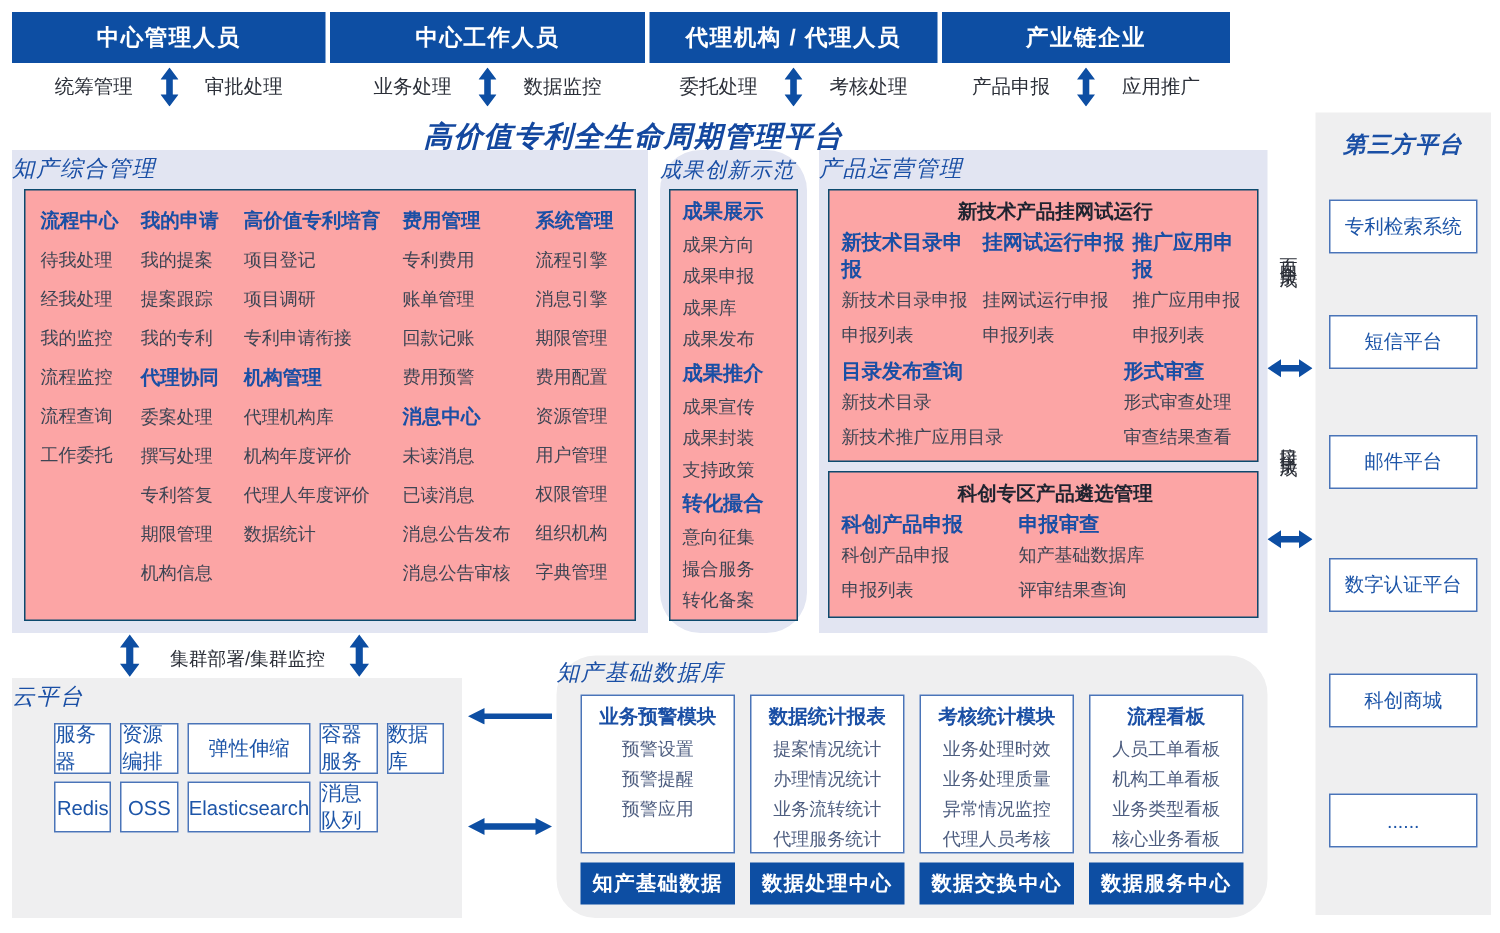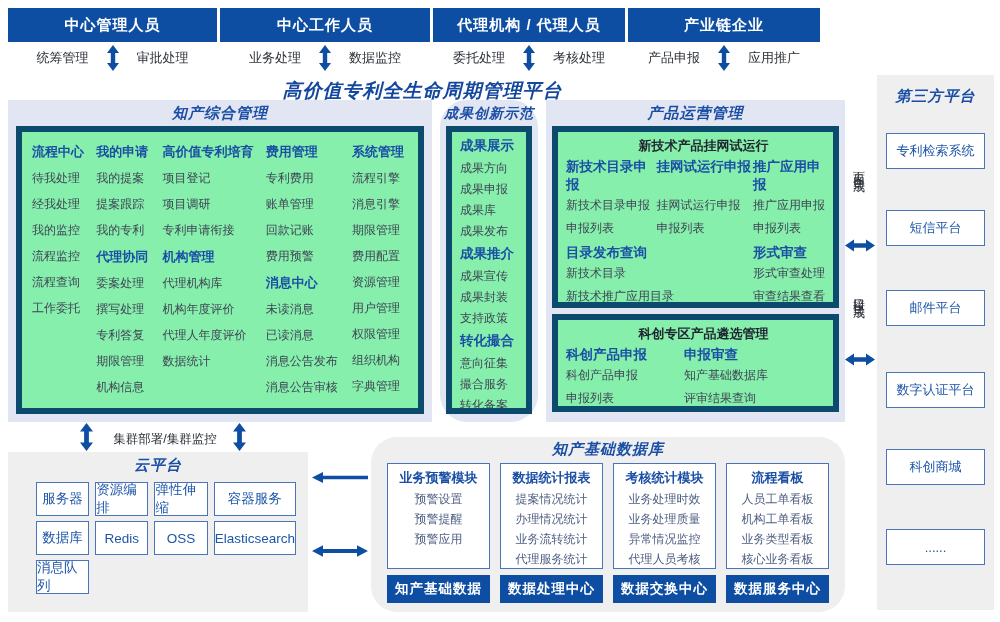--- a/index.html
+++ b/index.html
@@ -16,23 +16,23 @@
     height:34px;display:flex;align-items:center;justify-content:center;letter-spacing:1px;}
   .actor-labels{height:28px;display:flex;align-items:center;justify-content:center;gap:18px;
     font-size:13px;color:#2b2f38;margin-top:2px;}
 
   
   .platform-title{left:0;top:78px;width:845px;text-align:center;
     font-size:19px;font-weight:700;font-style:italic;color:#14489f;letter-spacing:1px;}
 
   
   .sec-panel{position:absolute;top:100px;height:322px;background:#e2e5f2;box-sizing:border-box;}
-  .sec-hdr{text-align:center;font-weight:700;font-style:italic;color:#1a4fa5;font-size:15px;
+  .sec-hdr{font-weight:400;font-style:italic;color:#1a4fa5;font-size:15px;
     height:26px;line-height:26px;letter-spacing:1px;}
-  .white-box{background:#86efac;border:6px solid #0c4a6e;box-sizing:border-box;overflow:hidden;}
+  .white-box{background:#fca5a5;border:1px solid #0c4a6e;box-sizing:border-box;overflow:hidden;}
 
   
   .ip-box{margin:0 8px;height:288px;display:flex;justify-content:space-between;padding:6px 10px 0 10px;}
   .ip-col{flex:0 0 auto;}
   .ip-col .hdr{font-size:13px;font-weight:700;color:#1a4fa5;line-height:27px;white-space:nowrap;}
   .ip-col .itm{font-size:12px;color:#3e4554;line-height:26px;white-space:nowrap;}
 
   
   .ach-box{margin:0 6px;height:288px;padding:2px 0 0 8px;}
   .ach-box .hdr{font-size:13.5px;font-weight:700;color:#1a4fa5;line-height:24px;white-space:nowrap;}
@@ -45,21 +45,21 @@
   .grp-hdr{font-size:13.5px;font-weight:700;color:#1a4fa5;line-height:18px;}
   .grp-hdr.two-line{min-height:36px;}
   .grp .itm{font-size:12px;color:#3e4554;line-height:23px;white-space:nowrap;}
   .grp.inline .itm{display:inline-block;margin-right:10px;white-space:normal;}
 
   
   .cluster-label{left:100px;top:431px;width:130px;text-align:center;font-size:12.5px;color:#2b2f38;}
 
   
   .cloud-panel{left:8px;top:452px;width:300px;height:160px;background:#efeff0;}
-  .cloud-grid{margin:4px 12px 0 12px;display:grid;grid-template-columns:repeat(4,1fr);gap:5px 6px;padding-left:16px;}
+  .cloud-grid{margin:4px 12px 0 12px;display:grid;grid-template-columns:repeat(5,1fr);gap:5px 6px;padding-left:16px;}
   .cloud-cell{background:#fff;border:1px solid #4a74b8;height:34px;display:flex;align-items:center;
     justify-content:center;font-size:13.5px;color:#1d55a8;box-sizing:border-box;}
 
   
   .db-panel{left:371px;top:437px;width:474px;height:175px;background:#efeff0;border-radius:26px;}
   .db-hdr{height:24px;line-height:24px;}
   .db-row{display:flex;gap:10px;margin:2px 16px 0 16px;}
   .db-mod{flex:1;min-width:0;}
   .mod-box{background:#fff;border:1px solid #4a74b8;height:106px;box-sizing:border-box;
     text-align:center;padding-top:2px;overflow:hidden;}

